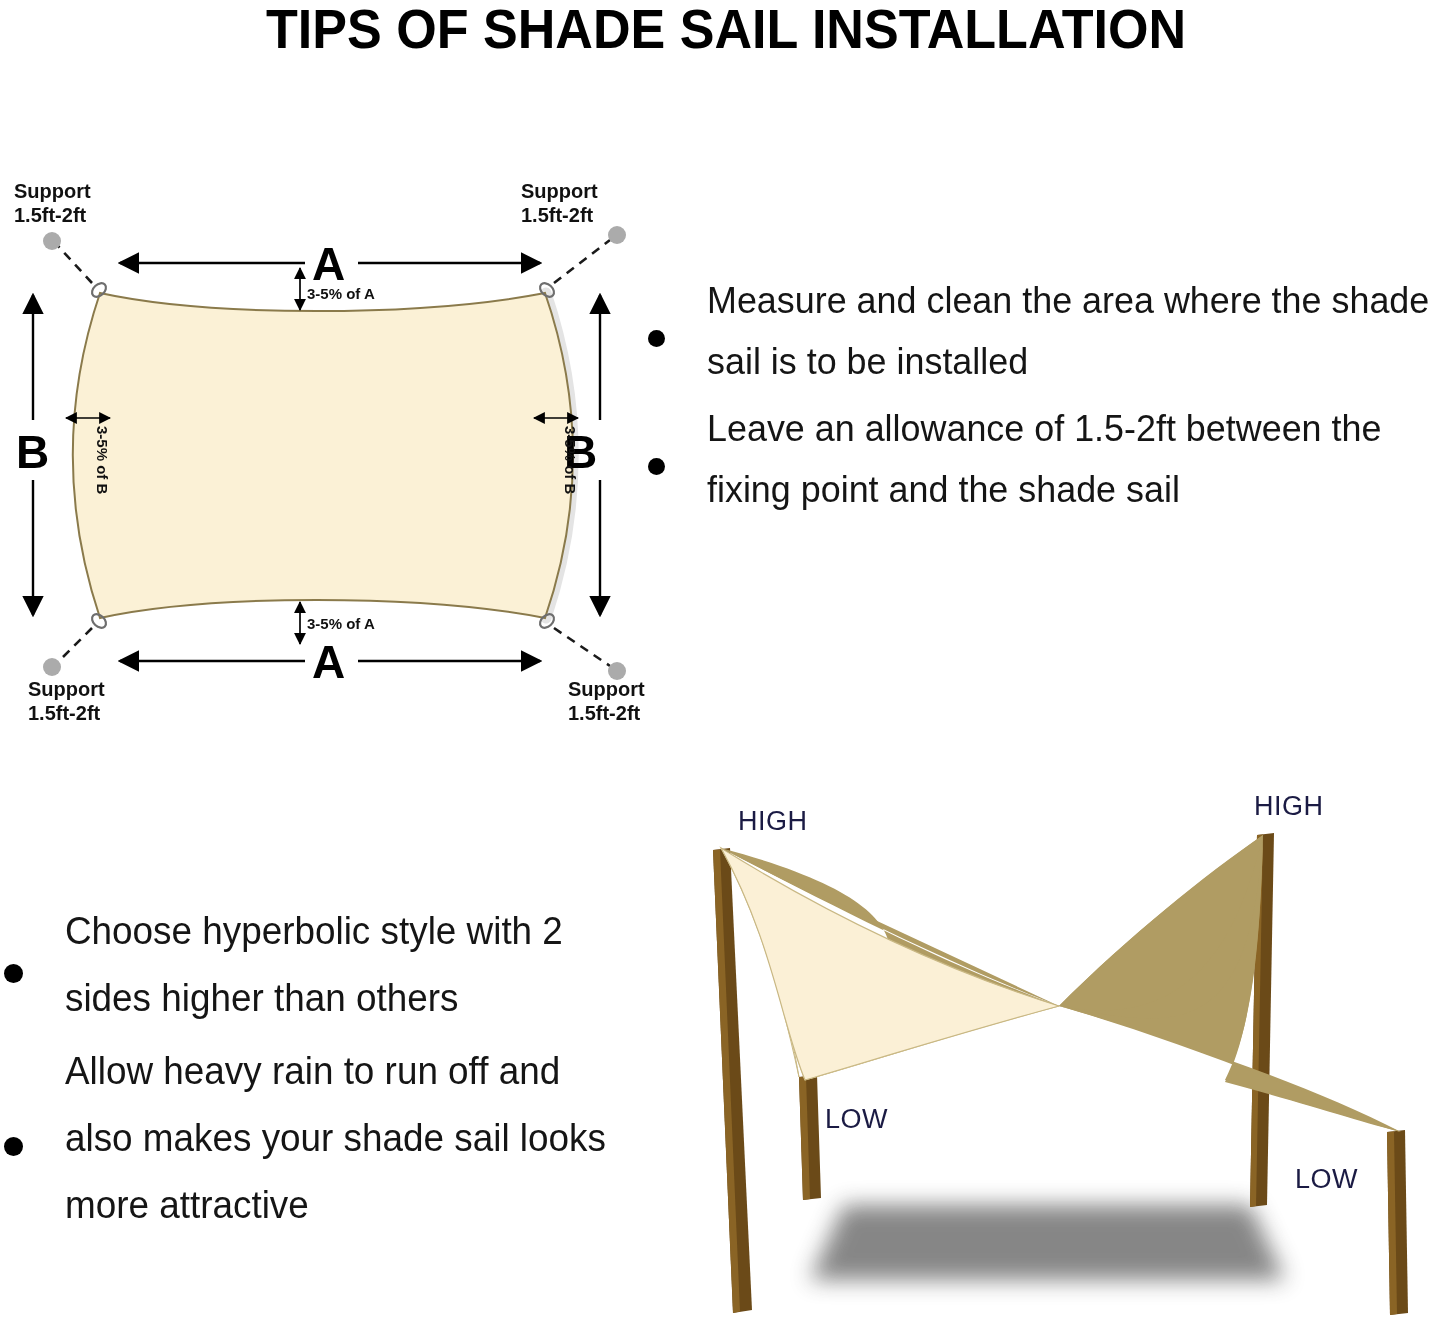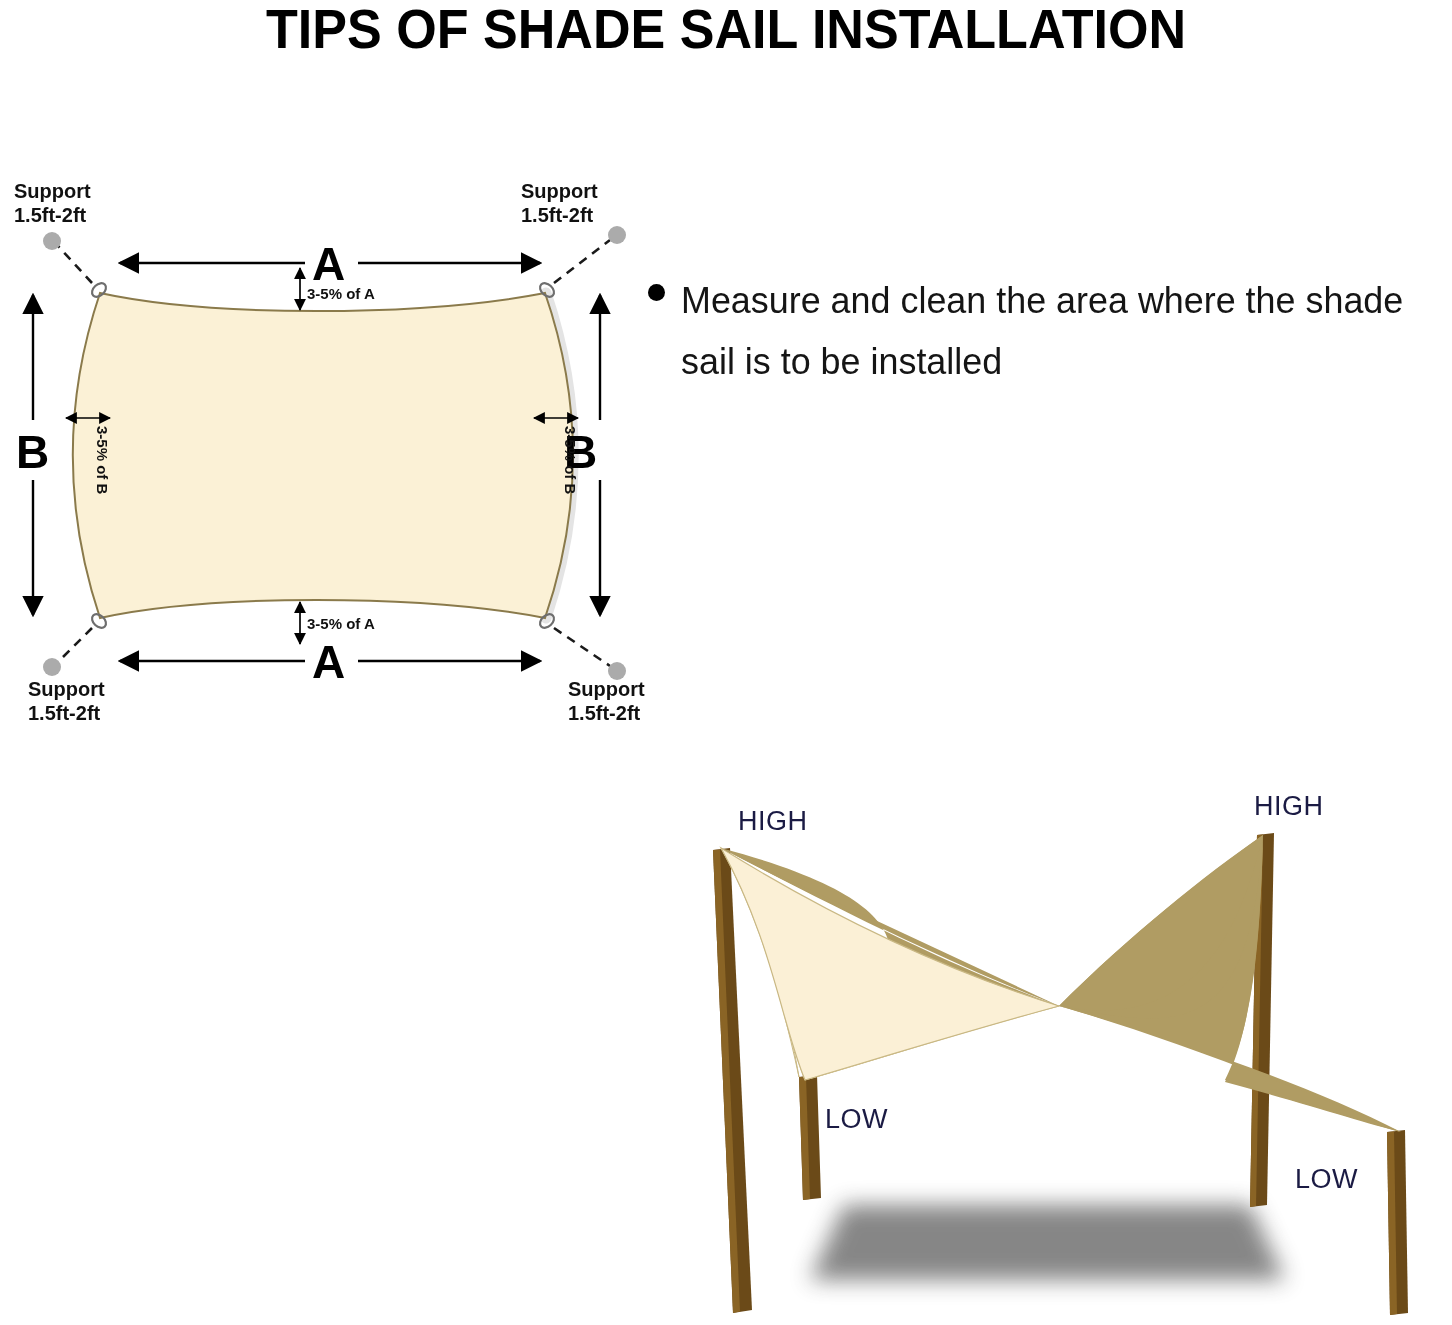--- a/index.html
+++ b/index.html
@@ -45,22 +45,23 @@
 
   
   #tips-list {
     position: absolute;
     left: 648px;
     top: 270px;
     width: 804px;
   }
   .bullet-row {
     display: flex;
-    align-items: flex-start;
+    align-items: center;
     margin-bottom: 6px;
+    gap: 26px;
   }
   .bullet-dot {
     flex: 0 0 auto;
     width: 17px;
     height: 17px;
     border-radius: 50%;
     background: #000000;
     margin-top: 14px;
     margin-right: 16px;
   }
@@ -234,22 +235,36 @@
       <line x1="534" y1="268" x2="578" y2="268" stroke="#000" stroke-width="1.7" marker-start="url(#arrTailS)" marker-end="url(#arrHeadS)"></line>
       <text class="dim-label-small" x="565" y="276" transform="rotate(90 565 276)">3-5% of B</text>
     </g>
   </svg>
 
   <div id="tips-list">
     <div class="bullet-row">
       <span class="bullet-dot"></span>
       <span class="bullet-text">Measure and clean the area where the shade sail is to be installed</span>
     </div>
+    <div class="bullet-row">
+      <span class="bullet-dot"></span>
+      <span class="bullet-text">Leave an allowance of 1.5-2ft between the fixing point and the shade sail</span>
+    </div>
   </div>
 
+  <div id="style-list">
+    <div class="bullet-row">
+      <span class="bullet-dot"></span>
+      <span class="bullet-text">Choose hyperbolic style with 2 sides higher than others</span>
+    </div>
+    <div class="bullet-row">
+      <span class="bullet-dot"></span>
+      <span class="bullet-text">Allow heavy rain to run off and also makes your shade sail looks more attractive</span>
+    </div>
+  </div>
 
   <svg id="bottom-diagram" viewBox="0 0 792 545">
     <defs>
       <filter id="shadowBlur" x="-25%" y="-60%" width="150%" height="220%">
         <feGaussianBlur stdDeviation="11"></feGaussianBlur>
       </filter>
     </defs>
 
     <g>
       <path d="M184,425 L590,425 L625,500 L150,500 Z" fill="#808080" filter="url(#shadowBlur)" opacity="0.95"></path>

